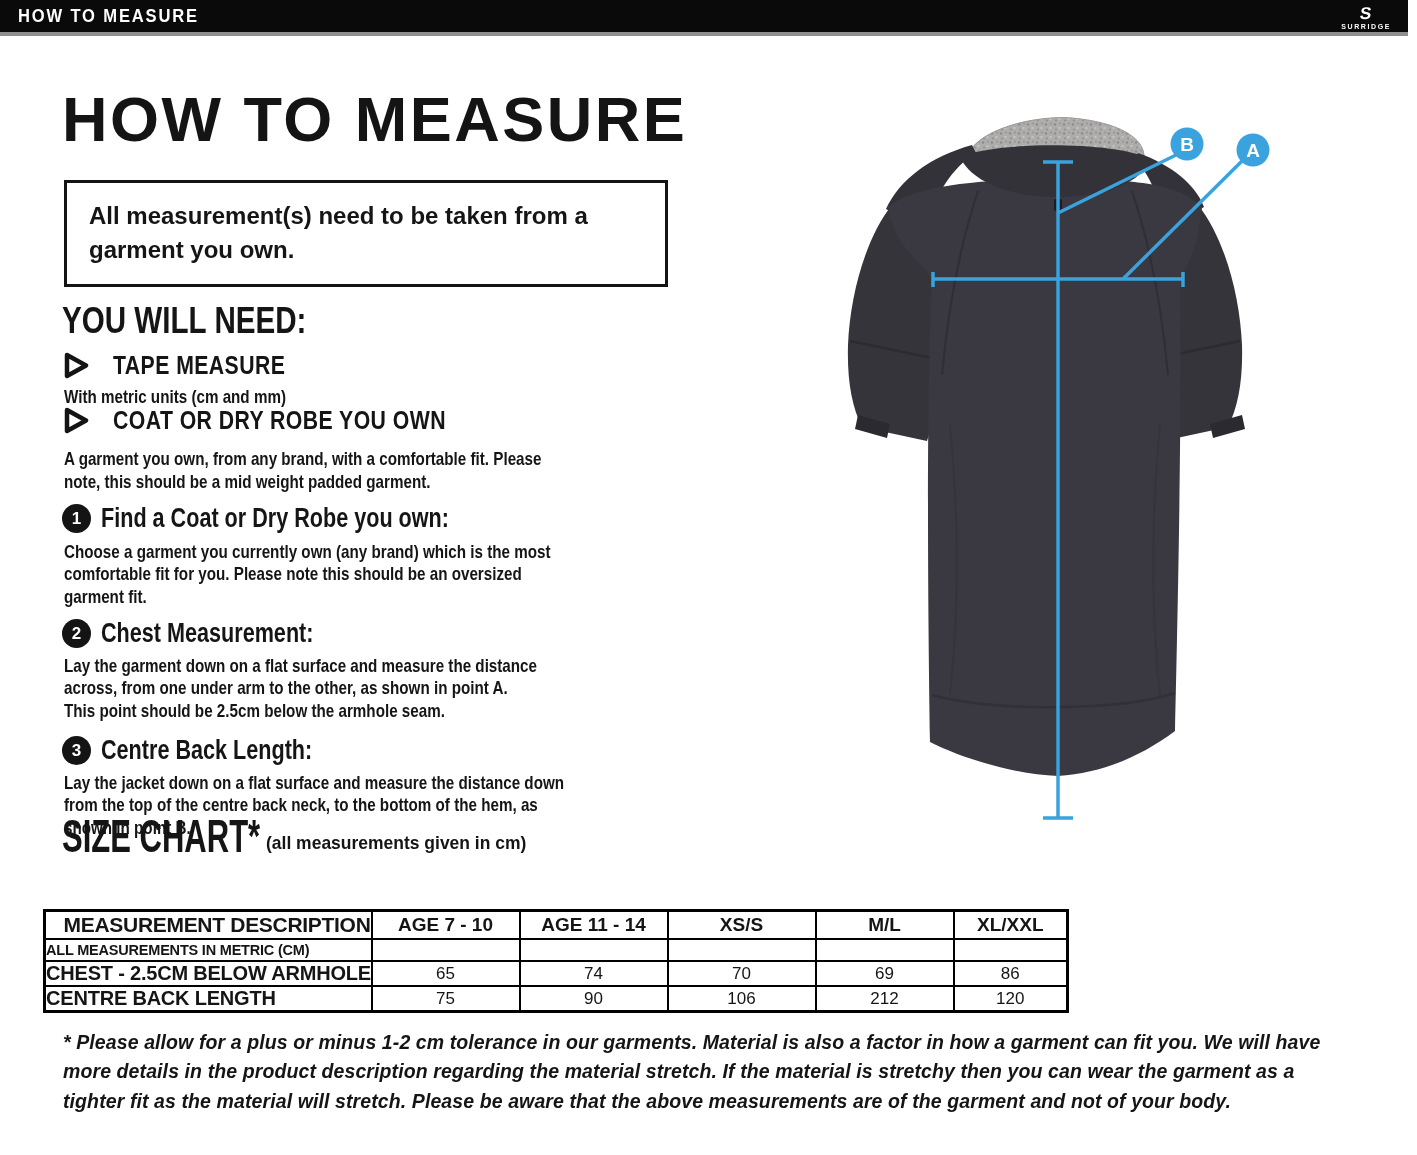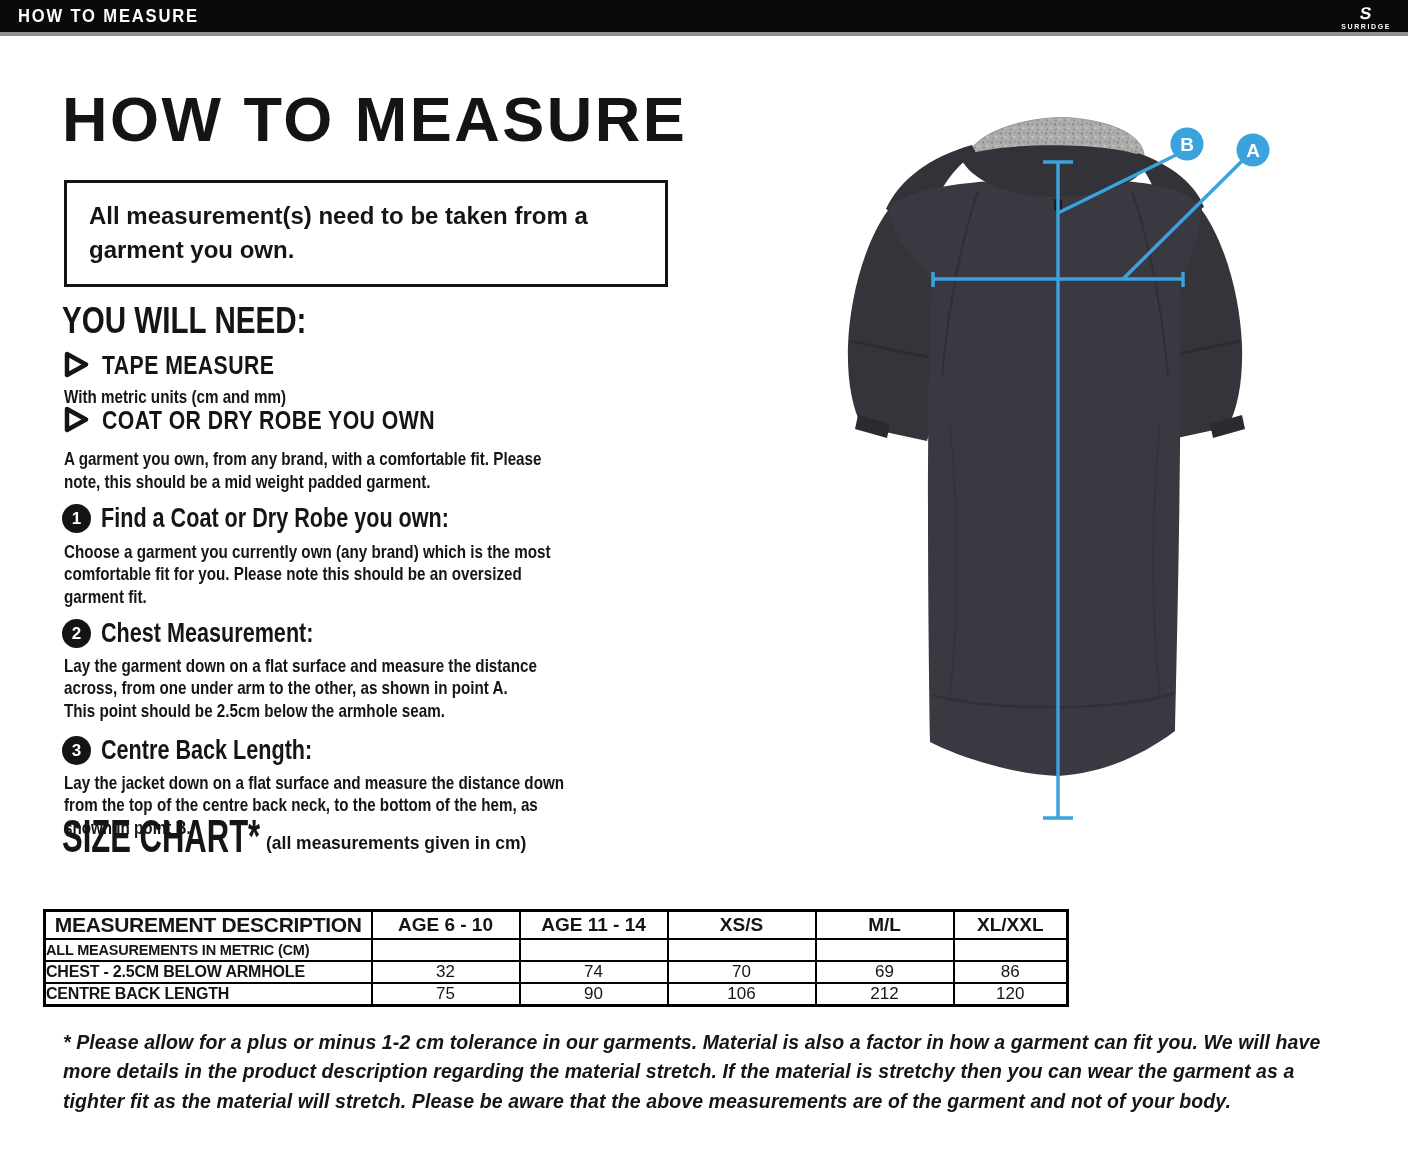--- a/index.html
+++ b/index.html
@@ -22,21 +22,21 @@
   .cond80{transform:scaleX(.80);transform-origin:0 0;}
 
   .page-title{left:62px;top:88px;font-size:63px;font-weight:bold;letter-spacing:2.5px;
               line-height:1;color:#141414;white-space:nowrap;margin:0;}
 
   .notice{left:64px;top:180px;width:604px;box-sizing:border-box;border:3px solid #141414;
           padding:16px 8px 18px 22px;font-size:24px;font-weight:bold;line-height:1.4;}
 
   .need-heading{left:62px;top:300px;font-size:37px;font-weight:bold;white-space:nowrap;}
 
-  .need-row{left:64px;display:flex;align-items:flex-start;gap:13px;}
+  .need-row{left:64px;display:flex;align-items:center;gap:24px;}
   .need-label{font-size:25px;font-weight:bold;letter-spacing:.5px;white-space:nowrap;
               transform:scaleX(.85);transform-origin:0 50%;}
   .need-desc{left:64px;font-size:19px;font-weight:bold;line-height:1.2;width:880px;}
 
   .step-row{left:62px;display:flex;align-items:center;gap:10px;}
   .step-num{width:29px;height:29px;border-radius:50%;background:#141414;color:#fff;
             display:flex;align-items:center;justify-content:center;
             font-size:17px;font-weight:bold;flex:0 0 auto;}
   .step-title{font-size:27px;font-weight:bold;white-space:nowrap;
               transform:scaleX(.80);transform-origin:0 50%;}
@@ -46,24 +46,24 @@
   .size-heading{display:inline-block;font-size:47px;font-weight:bold;line-height:1;
                 transform:scaleX(.66);transform-origin:0 100%;vertical-align:baseline;}
   .size-sub{display:inline-block;font-size:19px;font-weight:bold;margin-left:-96px;
             position:relative;top:-3px;transform:scaleX(.92);transform-origin:0 100%;}
 
   
   table.size-chart{position:absolute;left:43px;top:909px;border-collapse:collapse;
                    table-layout:fixed;width:1023px;background:#fff;}
   table.size-chart th,table.size-chart td{border:2px solid #000;padding:0;overflow:hidden;}
   table.size-chart{border:3px solid #000;}
-  th.desc-head{font-size:21px;font-weight:bold;text-align:center;padding:4px 6px;height:26px;
+  th.desc-head{font-size:21px;font-weight:bold;text-align:right;padding:4px 6px;height:26px;
                letter-spacing:-.3px;}
   th.size-head{font-size:19px;font-weight:bold;text-align:center;}
-  td.row-label{font-size:16px;font-weight:bold;text-align:left;padding:2px 6px;height:20px;
+  td.row-label{font-size:20px;font-weight:bold;text-align:left;padding:2px 6px;height:20px;
                letter-spacing:-.2px;white-space:nowrap;}
   td.row-label.metric{font-size:14.5px;letter-spacing:-.2px;}
   td.val{font-size:17px;font-weight:normal;text-align:center;}
 
   .footnote{left:63px;top:1028px;width:1300px;font-size:19.5px;font-weight:bold;
             font-style:italic;line-height:1.5;letter-spacing:.1px;}
 
   
   .coat-svg{position:absolute;left:810px;top:95px;width:480px;height:740px;}
 </style>
@@ -137,37 +137,37 @@
       <col style="width:327px;">
         <col style="width:148px;">
         <col style="width:148px;">
       <col style="width:148px;">
         <col style="width:138px;">
         <col style="width:114px;">
     </colgroup>
     <tbody>
         <tr>
       <th class="desc-head">MEASUREMENT DESCRIPTION</th>
-      <th class="size-head">AGE 6 - 10</th>
+      <th class="size-head">AGE 7 - 10</th>
       <th class="size-head">AGE 11 - 14</th>
       <th class="size-head">XS/S</th>
       <th class="size-head">M/L</th>
       <th class="size-head">XL/XXL</th>
     </tr>
     <tr>
       <td class="row-label metric">ALL MEASUREMENTS IN METRIC (CM)</td>
       <td class="val"></td>
       <td class="val"></td>
       <td class="val"></td>
       <td class="val"></td>
       <td class="val"></td>
     </tr>
     <tr>
       <td class="row-label">CHEST - 2.5CM BELOW ARMHOLE</td>
-      <td class="val">32</td>
+      <td class="val">65</td>
       <td class="val">74</td>
       <td class="val">70</td>
       <td class="val">69</td>
       <td class="val">86</td>
     </tr>
     <tr>
       <td class="row-label">CENTRE BACK LENGTH</td>
       <td class="val">75</td>
       <td class="val">90</td>
       <td class="val">106</td>

